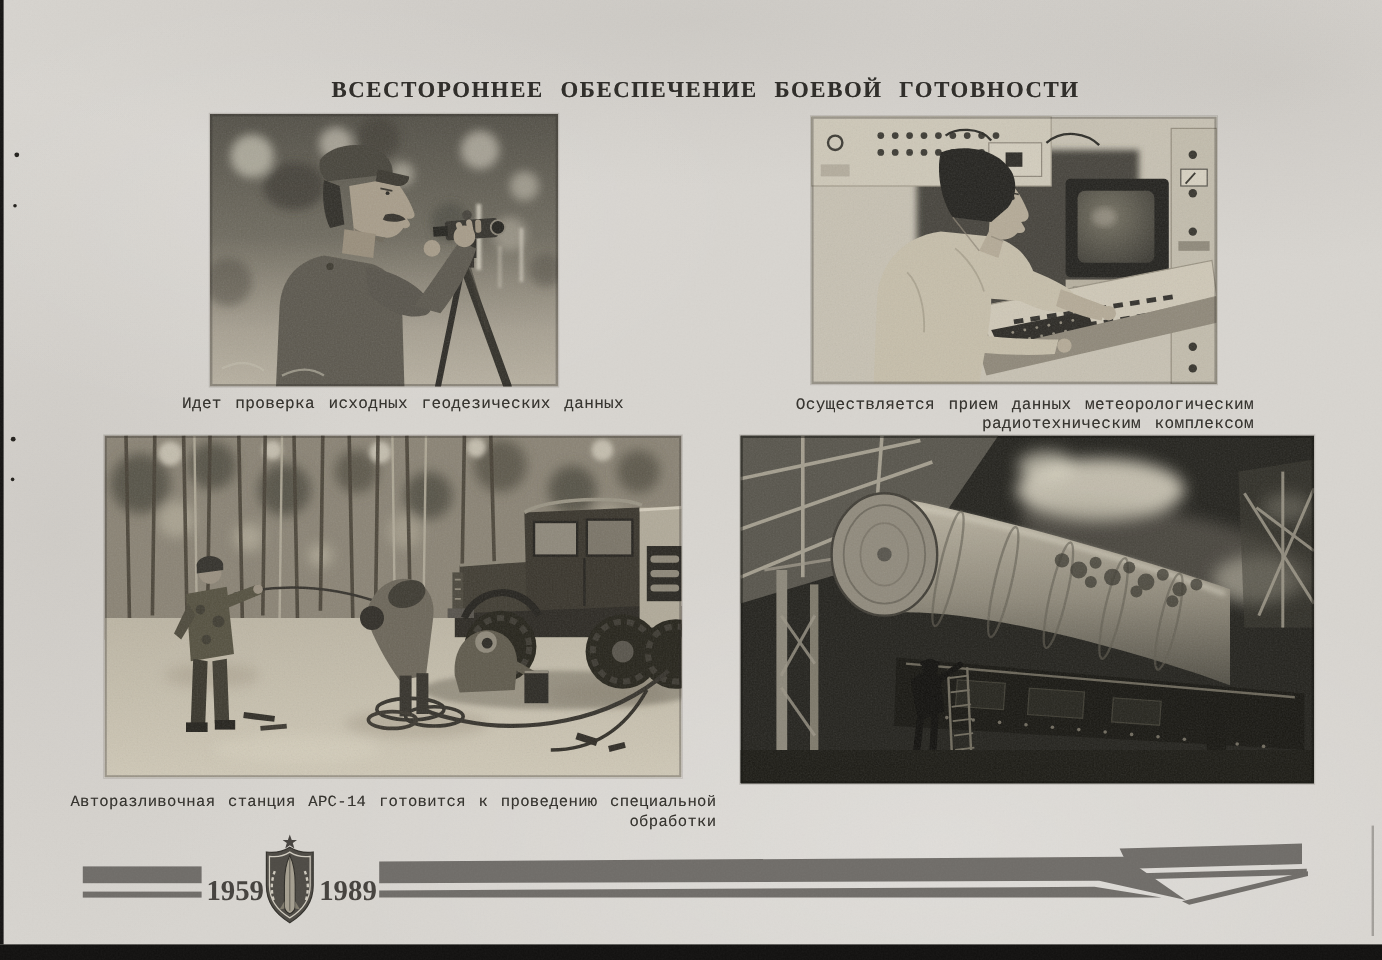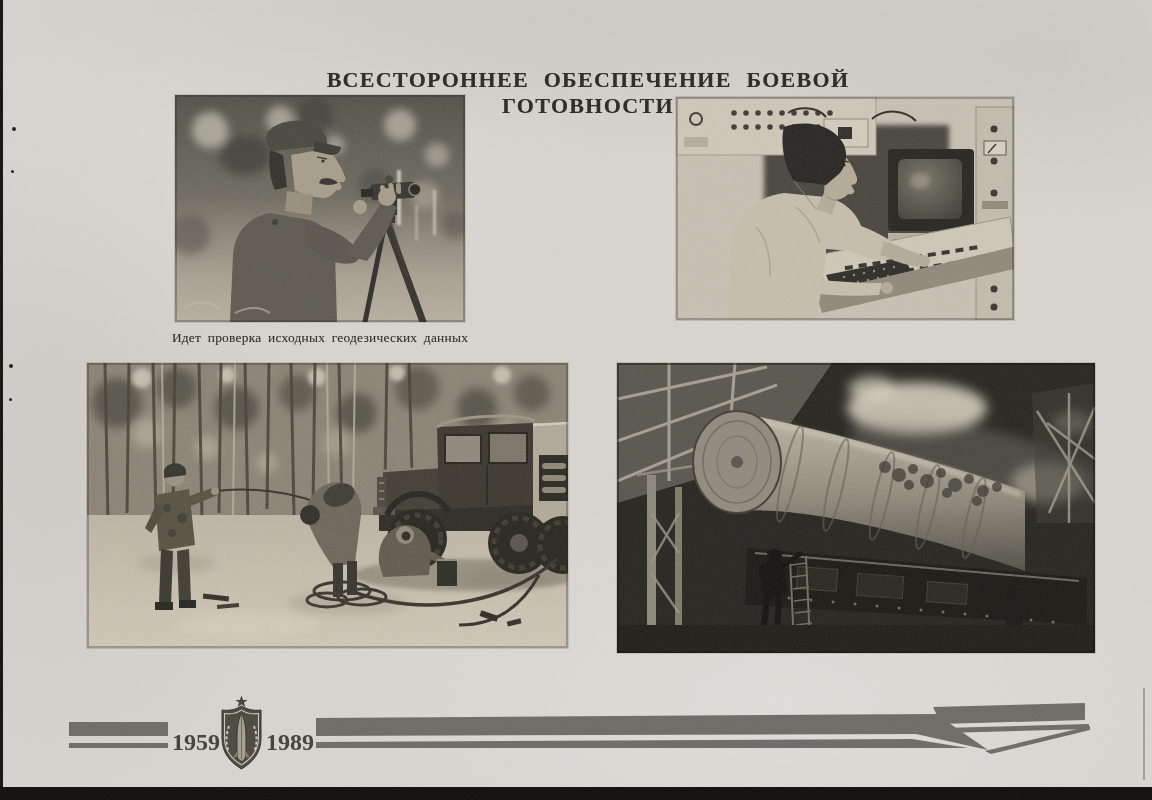--- a/index.html
+++ b/index.html
@@ -14,32 +14,33 @@
     background-image:
       radial-gradient(ellipse 620px 300px at 22% 22%, rgba(255,255,255,.10), transparent 62%),
       radial-gradient(ellipse 820px 420px at 68% 88%, rgba(255,255,255,.20), transparent 62%),
       radial-gradient(ellipse 520px 260px at 92% 8%, rgba(118,113,106,.10), transparent 60%),
       radial-gradient(ellipse 420px 620px at 4% 55%, rgba(118,113,106,.09), transparent 60%),
       radial-gradient(ellipse 900px 200px at 50% 2%, rgba(110,106,100,.10), transparent 70%);
   }
   .page-title{
     position:absolute;left:276px;top:52px;width:624px;
     text-align:center;
-    font-size:22px;font-weight:bold;color:#2e2c28;
+    font-size:19px;font-weight:bold;color:#2e2c28;
     letter-spacing:1.3px;word-spacing:8px;
     text-shadow:0 0 .5px rgba(46,44,40,.55);
   }
   figure.photo{margin:0;position:absolute;box-shadow:0 0 0 1px rgba(70,66,58,.18);}
   figure.photo svg{display:block;width:100%;height:100%;}
   .caption{
-    position:absolute;text-align:center;
+    position:absolute;text-align:right;
     font-size:13.4px;color:#34322d;
     letter-spacing:.25px;word-spacing:3px;line-height:1.22;
     white-space:pre-line;
     text-shadow:0 0 .4px rgba(52,50,45,.4);
+    font-family:Liberation Mono, monospace;
   }
   #cap-1{left:120px;top:330px;width:400px;}
   #cap-2{left:645px;top:331px;width:400px;}
   #cap-3{left:37px;top:661px;width:560px;font-size:13px;word-spacing:2.5px;}
   #cap-4{left:603px;top:662px;width:500px;}
   #footer-art{position:absolute;left:0;top:695px;width:1152px;height:85px;}
   #paper-grain{position:absolute;inset:0;pointer-events:none;}
   .artifact{position:absolute;pointer-events:none;}
   #edge-left{left:0;top:0;width:3px;height:787px;background:#161514;}
   #edge-bottom{left:0;top:787px;width:1152px;height:13px;background:#121110;}
@@ -536,20 +537,23 @@
 
       <circle cx="396" cy="228" r="5.5" fill="#14130e"></circle>
       <rect x="388" y="233" width="16" height="32" fill="#14130e" transform="rotate(-4 396 249)"></rect>
       <rect x="0" y="262" width="478" height="28" fill="#191812"></rect>
       <rect width="478" height="290" filter="url(#p4g)" opacity=".12"></rect>
       <rect x="1" y="1" width="476" height="288" fill="none" stroke="rgba(20,19,16,.5)" stroke-width="2"></rect>
     </svg>
   </figure>
 
   <div class="caption" id="cap-1">Идет проверка исходных геодезических данных</div>
+  <div class="caption" id="cap-2">Осуществляется прием данных метеорологическим
+радиотехническим комплексом</div>
+  <div class="caption" id="cap-3">Авторазливочная станция АРС-14 готовится к проведению специальной обработки</div>
 
   <svg id="footer-art" viewBox="0 695 1152 85">
     <g fill="#706d69">
       <rect x="69" y="722" width="99" height="14"></rect>
       <rect x="69" y="743" width="99" height="5"></rect>
       <polygon points="316,718 936,714 988,750 916,734 316,736"></polygon>
       <polygon points="316,742 912,739 968,748 316,748"></polygon>
       <polygon points="933,707 1085,703 1085,720 941,724"></polygon>
       <polygon points="943,728 1089,724 1089,729 945,733"></polygon>
       <polygon points="985,751 1090,726 1090,730 991,754"></polygon>

